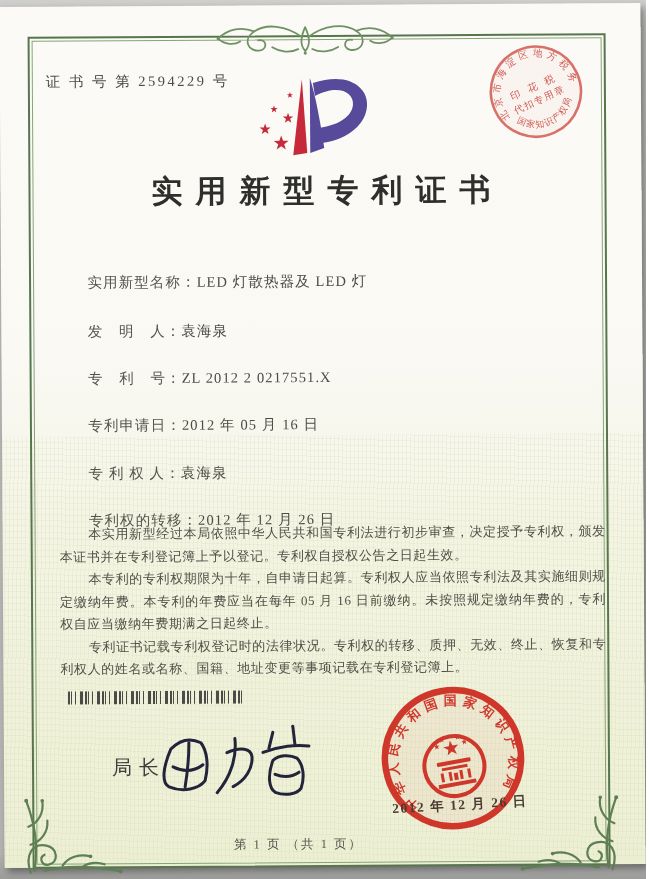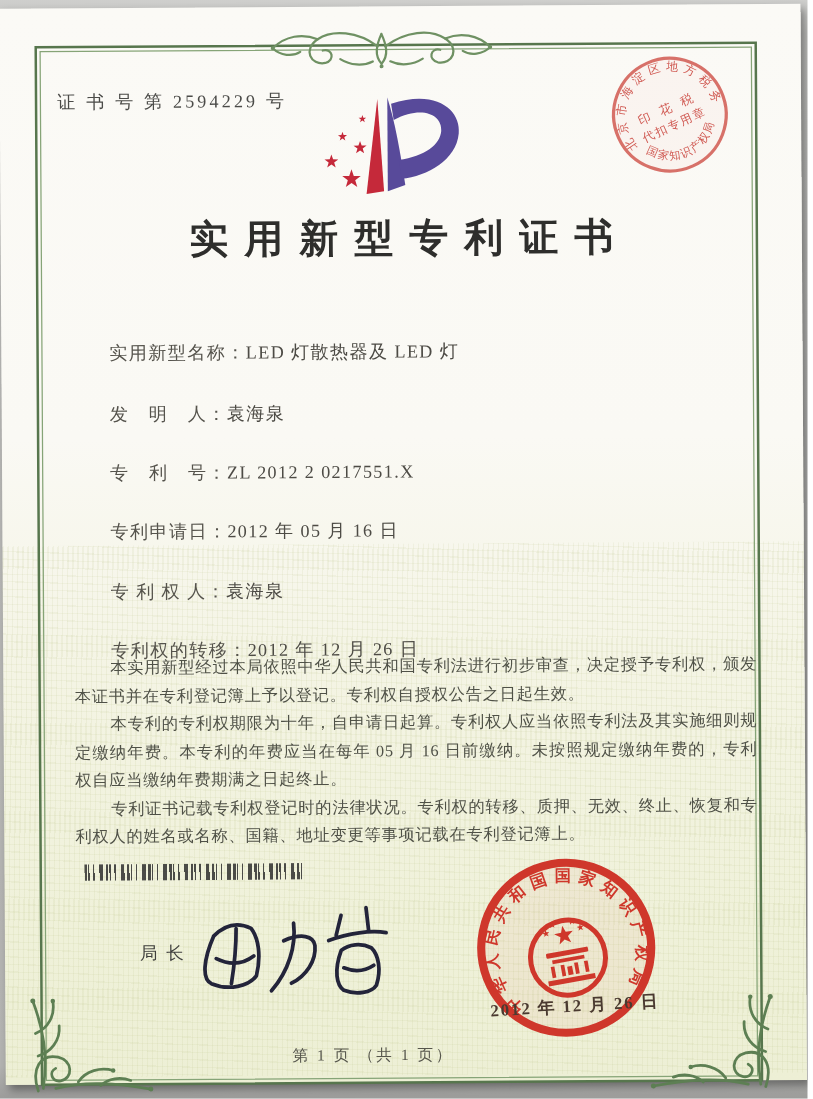--- a/index.html
+++ b/index.html
@@ -39,21 +39,21 @@
   .paras{position:absolute;left:57px;top:517px;width:546px;}
   .paras p{margin:0;font-size:13px;line-height:22.5px;color:#4f5147;text-align:justify;text-indent:2.2em;letter-spacing:.6px;}
   .barcode{
     position:absolute;left:64px;top:685px;width:176px;height:13px;opacity:.85;
     background:repeating-linear-gradient(90deg,
       #2e2e2e 0px,#2e2e2e 2px,rgba(0,0,0,0) 2px,rgba(0,0,0,0) 3px,
       #2e2e2e 3px,#2e2e2e 4px,rgba(0,0,0,0) 4px,rgba(0,0,0,0) 7px,
       #2e2e2e 7px,#2e2e2e 8px,rgba(0,0,0,0) 8px,rgba(0,0,0,0) 12px,
       #2e2e2e 12px,#2e2e2e 15px,rgba(0,0,0,0) 15px,rgba(0,0,0,0) 17px);
   }
-  .director-label{position:absolute;left:108px;top:748px;font-size:14px;letter-spacing:7px;color:#3e3e3c;}
+  .director-label{position:absolute;left:108px;top:748px;font-size:20px;letter-spacing:7px;color:#3e3e3c;}
   .signature{position:absolute;left:145px;top:703px;}
   .sr{position:absolute;width:1px;height:1px;overflow:hidden;clip:rect(0 0 0 0);white-space:nowrap;}
   .seal{position:absolute;left:374px;top:679px;transform:rotate(-10deg);}
   .seal-date{
     position:absolute;left:388px;top:792px;font-size:13.5px;font-weight:bold;color:#4a3a30;
     letter-spacing:1.5px;transform:rotate(-3deg);white-space:pre;
   }
   .footer{position:absolute;left:178px;top:831px;width:232px;text-align:center;font-size:12.5px;color:#56564c;letter-spacing:2px;}
 </style>
 </head>

